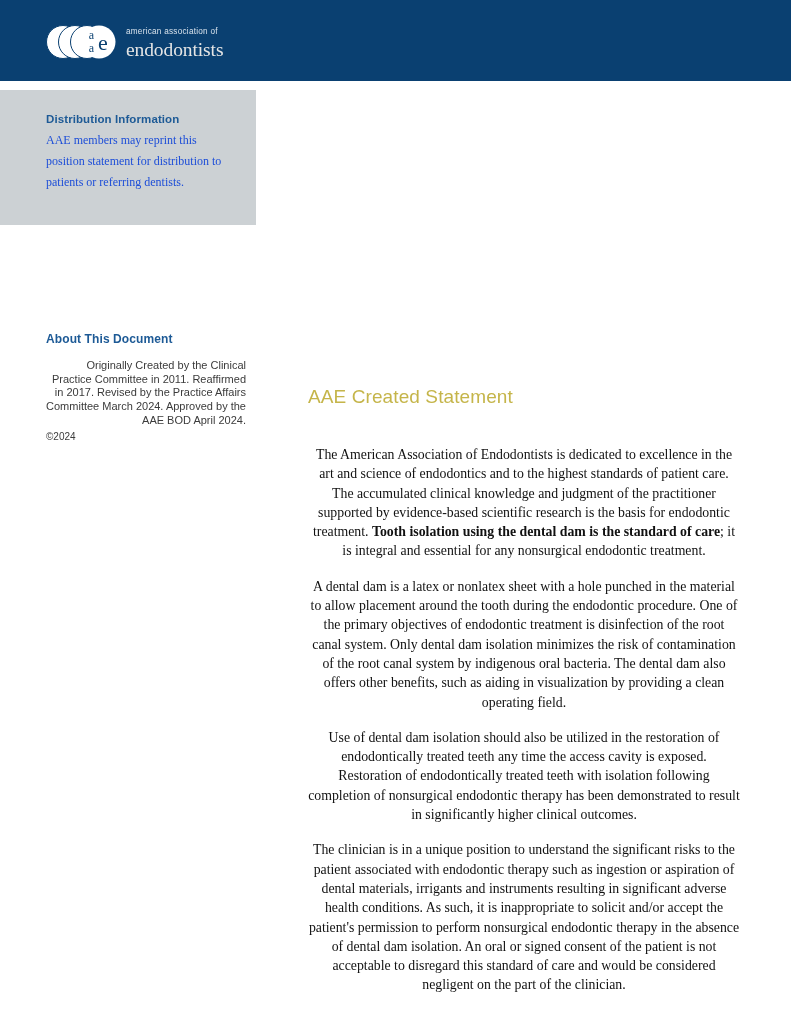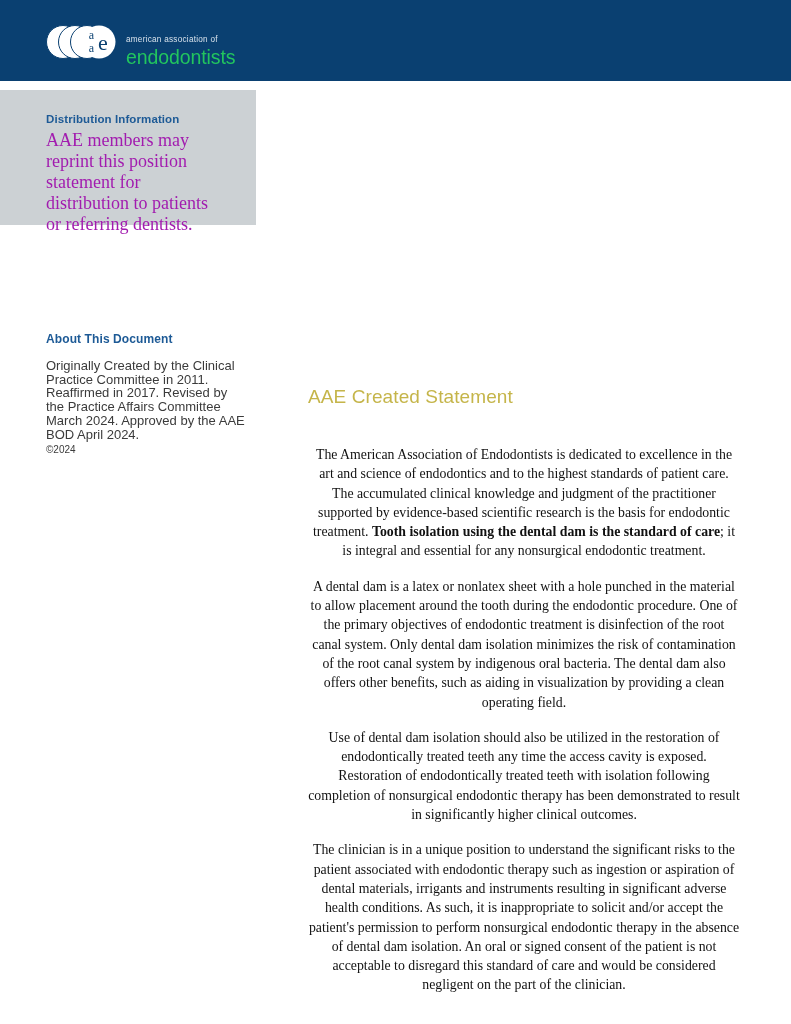--- a/index.html
+++ b/index.html
@@ -35,35 +35,35 @@
   .logo-mark {
     position: absolute;
     left: 0;
     top: 0;
     width: 72px;
     height: 42px;
   }
   .logo-wordmark {
     position: absolute;
     left: 80px;
-    top: 14px;
+    top: 6px;
     width: 120px;
   }
   .logo-line1 {
     font-family: "Liberation Sans", sans-serif;
     font-size: 8.2px;
     letter-spacing: 0.25px;
     color: #d8e2ec;
     line-height: 10px;
     white-space: nowrap;
   }
   .logo-line2 {
-    font-family: Liberation Sans, sans-serif;
+    font-family: Liberation Serif, serif;
     font-size: 19.5px;
-    color: #22c55e;
+    color: #e5e5e5;
     line-height: 23px;
     letter-spacing: -0.1px;
     white-space: nowrap;
     margin-top: 1px;
   }
 
   
   .dist-box {
     position: absolute;
     left: 0;
@@ -82,22 +82,22 @@
     font-family: "Liberation Sans", sans-serif;
     font-weight: bold;
     font-size: 11.5px;
     color: #1d5a96;
     letter-spacing: 0.1px;
     line-height: 15px;
     margin-bottom: 3px;
   }
   .dist-body {
     font-family: "Liberation Serif", serif;
-    font-size: 18px;
-    color: #a21caf;
+    font-size: 12px;
+    color: #1d4ed8;
     line-height: 21px;
   }
 
   
   .about {
     position: absolute;
     left: 46px;
     top: 331px;
     width: 200px;
   }
@@ -105,23 +105,24 @@
     font-family: "Liberation Sans", sans-serif;
     font-weight: bold;
     font-size: 12px;
     color: #1d5a96;
     letter-spacing: 0.1px;
     line-height: 16px;
     margin-bottom: 12px;
   }
   .about-body {
     font-family: "Liberation Sans", sans-serif;
-    font-size: 13px;
+    font-size: 11px;
     color: #3b3b3b;
     line-height: 13.7px;
+    text-align: right;
   }
   .about-copyright {
     font-family: "Liberation Sans", sans-serif;
     font-size: 10px;
     color: #3b3b3b;
     line-height: 13.7px;
     margin-top: 2px;
   }
 
   

